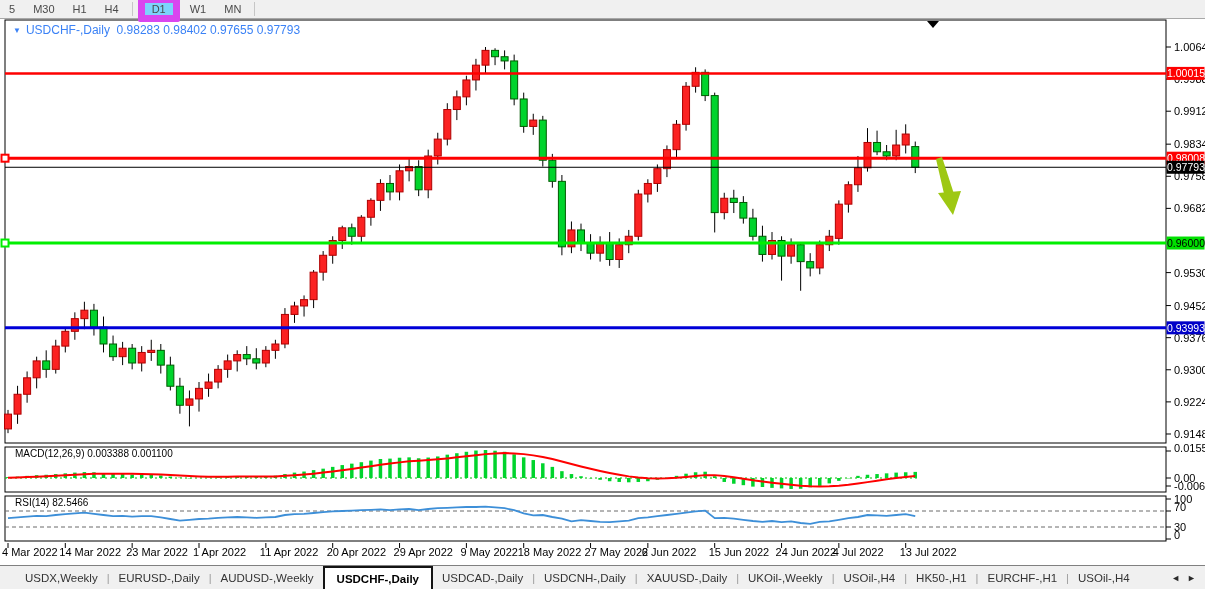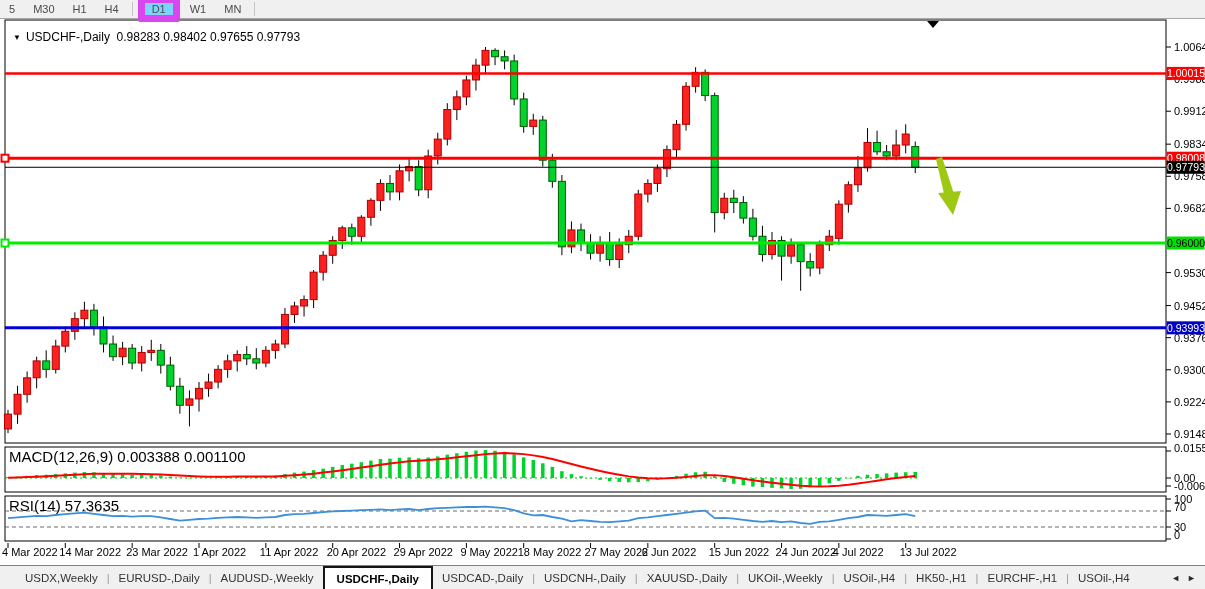--- a/index.html
+++ b/index.html
@@ -13,24 +13,24 @@
     position:absolute;left:0;top:0;width:1205px;height:18px;
     background:#f0f0f0;border-bottom:1px solid #a8a8a8;
     display:flex;align-items:center;font-size:11px;color:#4a4a4a;
     z-index:3;white-space:nowrap;
   }
   .tf-btn{padding:1px 8px;margin:0 1px;cursor:default;}
   .tf-btn.active{background:#7dd3fc;border:7px solid #d946ef;border-radius:2px;padding:0 7px;}
   .tf-sep{width:1px;height:14px;background:#c6c6c6;margin:0 4px;}
   
   .chart-title{
-    position:absolute;left:13px;top:30px;z-index:2;font-size:12px;color:#000000;
+    position:absolute;left:13px;top:23px;z-index:2;font-size:12px;color:#3b82f6;
   }
   .chart-title .tri{font-size:8px;margin-right:5px;position:relative;top:-1px;}
-  .ind-label{position:absolute;left:9px;z-index:2;font-size:15px;color:#000;}
+  .ind-label{position:absolute;left:15px;z-index:2;font-size:10px;color:#000;}
   #macd-label{top:448px;}
   #rsi-label{top:497px;}
   
   .tabbar{
     position:absolute;left:0;bottom:0;width:1205px;height:24px;
     background:#f0f0f0;border-top:1px solid #808080;
     display:flex;align-items:stretch;padding-left:16px;box-sizing:border-box;
     font-size:11.5px;color:#333;z-index:3;white-space:nowrap;margin-top:44px;
   }
   .tab{display:flex;align-items:center;padding:0 9px;cursor:default;}
@@ -461,21 +461,21 @@
       <line x1="905.7" y1="543" x2="905.7" y2="548" stroke="#000" stroke-width="1"></line>
       <text x="899.7" y="556" font-size="11" fill="#000">13 Jul 2022</text>
     </g>
   </svg>
 
 <div class="chart-title">
   <span class="tri">▼</span><span>USDCHF-,Daily</span>&nbsp;&nbsp;<span>0.98283 0.98402 0.97655 0.97793</span>
 </div>
 
 <div class="ind-label" id="macd-label">MACD(12,26,9) 0.003388 0.001100</div>
-<div class="ind-label" id="rsi-label">RSI(14) 57.3635</div>
+<div class="ind-label" id="rsi-label">RSI(14) 82.5466</div>
 
 <div class="tabbar" id="tabbar">
     <div class="tab">USDX,Weekly</div>
     <span class="tab-sep">|</span>
     <div class="tab">EURUSD-,Daily</div>
     <span class="tab-sep">|</span>
     <div class="tab">AUDUSD-,Weekly</div>
     <div class="tab active">USDCHF-,Daily</div>
     <div class="tab">USDCAD-,Daily</div>
     <span class="tab-sep">|</span>

